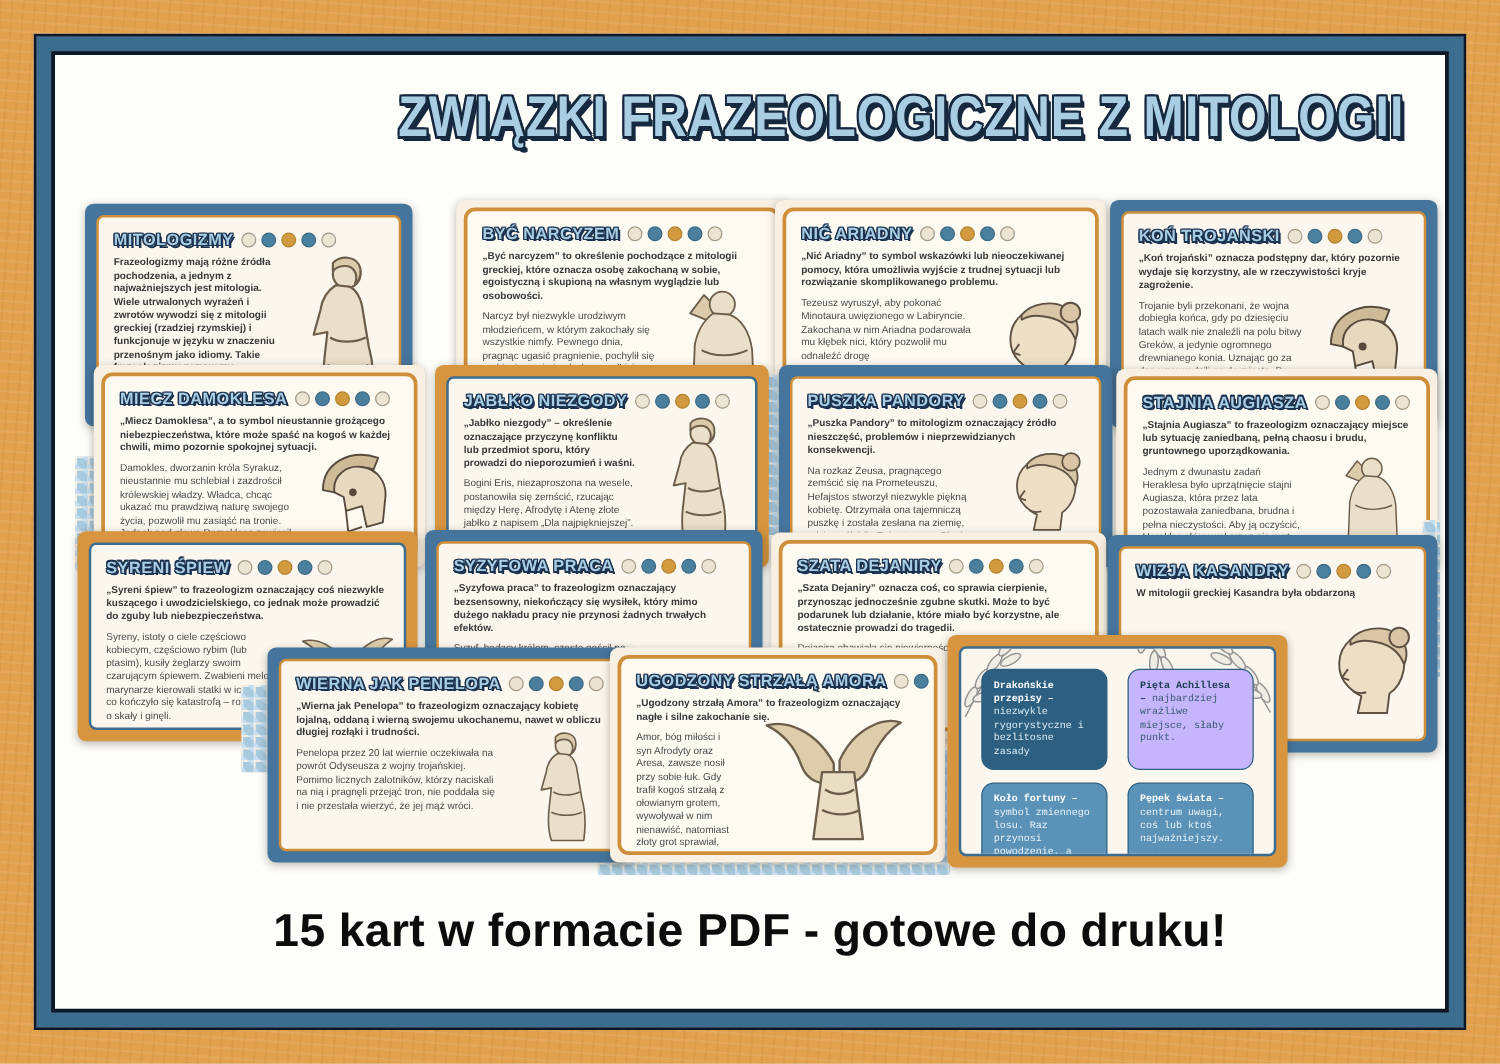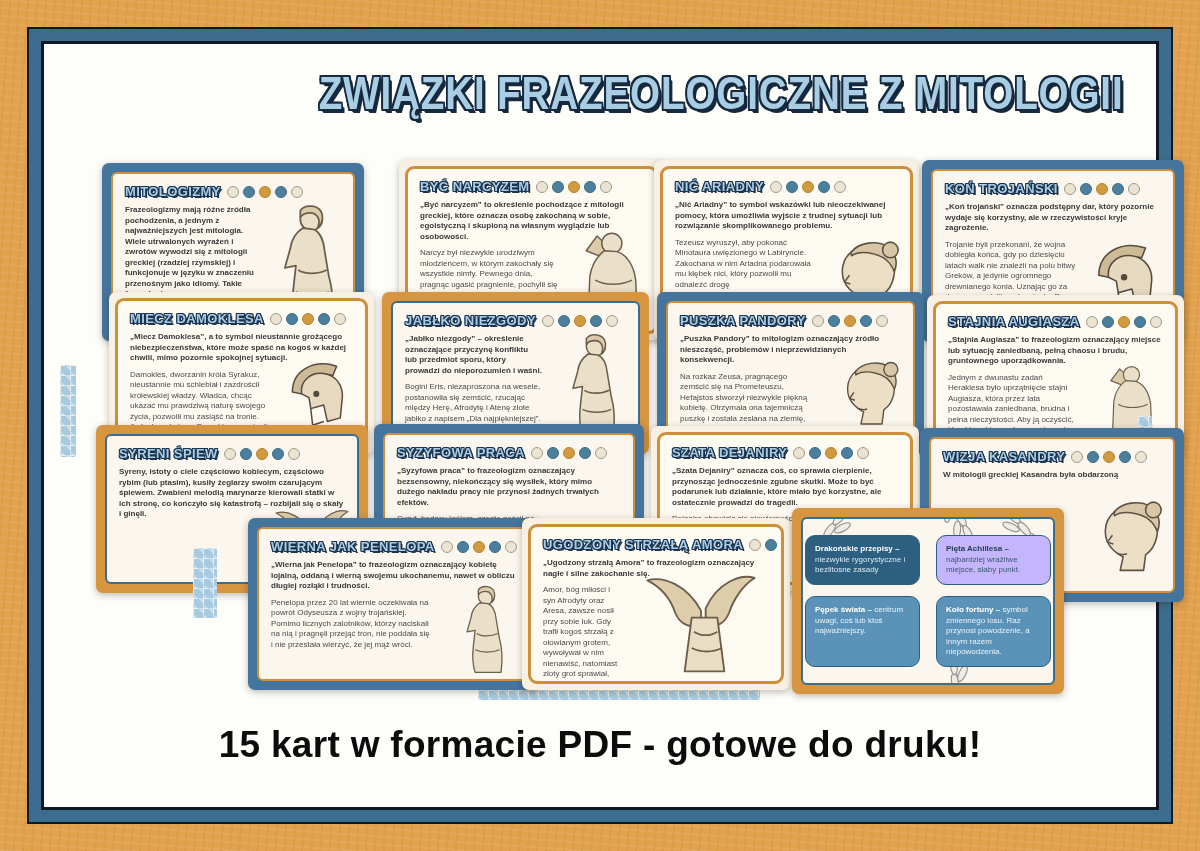--- a/index.html
+++ b/index.html
@@ -35,21 +35,21 @@
   .mosaic{
     position:absolute;border-radius:2px;
     background-color:#a8cade;
     background-image:
       linear-gradient(45deg,#c6def0 25%,transparent 25%,transparent 75%,#c6def0 75%),
       linear-gradient(#f3efe4 1.5px,transparent 1.5px),
       linear-gradient(90deg,#f3efe4 1.5px,transparent 1.5px);
     background-size:10px 10px;
   }
 
-  .card{position:absolute;border-radius:7px;box-shadow:0 2px 7px rgba(40,25,5,.3);box-sizing:border-box;margin-left:34px;}
+  .card{position:absolute;border-radius:7px;box-shadow:0 2px 7px rgba(40,25,5,.3);box-sizing:border-box;}
   .card-inner{position:relative;overflow:hidden;height:100%;box-sizing:border-box;border-radius:6px;padding:10px 12px;}
   .style-blue{background:#45759c;padding:9px;}
   .style-blue .card-inner{border:2px solid #cf8f3a;background:#fbf7ee;}
   .style-orange{background:#d6953e;padding:9px;}
   .style-orange .card-inner{border:2px solid #3d6d8e;background:#fbf7ee;}
   .style-plain{background:#f7f0e3;padding:6px;}
   .style-plain .card-inner{border:3px solid #cf8f3a;border-radius:9px;background:#fdfaf2;}
 
   .card-head{display:flex;align-items:center;gap:6px;margin:0 0 6px;}
   .card-title{
@@ -68,21 +68,21 @@
   .card-body p:first-child{font-weight:700;color:#393939;}
   .card-body p:not(:first-child){padding-right:84px;}
   .illust-full .card-body p{padding-right:84px;}
   .illust-wide .card-body p:not(:first-child){padding-right:150px;}
 
   .card-illust{position:absolute;right:6px;top:56px;bottom:5px;width:78px;pointer-events:none;}
   .illust-full .card-illust{top:30px;}
   .illust-wide .card-illust{width:148px;top:44px;}
   .card-illust svg{width:100%;height:100%;}
 
-  .grid-card .card-inner{padding:16px 2px;}
+  .grid-card .card-inner{padding:16px 16px;font-family:Liberation Mono, monospace;}
   .boxes{position:relative;z-index:2;display:grid;grid-template-columns:1fr 1fr;gap:10px 16px;height:100%;align-content:space-between;}
   .box{border-radius:10px;padding:8px 9px;font-size:8px;line-height:1.32;border:1.5px solid #2d5f80;box-sizing:border-box;}
   .box-term{font-weight:800;}
   .box-term::after{content:" – ";}
   .tone-dark{background:#2d6080;color:#d9e8f2;}
   .tone-dark .box-term{color:#ffffff;}
   .tone-medium{background:#5b93b8;color:#e9f2f8;}
   .tone-medium .box-term{color:#ffffff;}
   .tone-light{background:#c4b5fd;color:#3c5a70;}
   .tone-light .box-term{color:#203f55;}
@@ -326,20 +326,21 @@
           <h3 class="card-title">SYRENI ŚPIEW</h3>
           <div class="dots">
             <span class="dot dot-cream"></span>
             <span class="dot dot-blue"></span>
             <span class="dot dot-orange"></span>
             <span class="dot dot-blue"></span>
             <span class="dot dot-cream"></span>
           </div>
         </div>
         <div class="card-body">
+          <p>„Syreni śpiew” to frazeologizm oznaczający coś niezwykle kuszącego i uwodzicielskiego, co jednak może prowadzić do zguby lub niebezpieczeństwa.</p>
           <p>Syreny, istoty o ciele częściowo kobiecym, częściowo rybim (lub ptasim), kusiły żeglarzy swoim czarującym śpiewem. Zwabieni melodią marynarze kierowali statki w ich stronę, co kończyło się katastrofą – rozbijali się o skały i ginęli.</p>
         </div>
         <div class="card-illust"><svg viewBox="0 0 100 90" preserveAspectRatio="xMidYMax meet">
             <g stroke="#6d5e4b" stroke-width="1.6" fill="#e9ddc4" stroke-linejoin="round">
               <path d="M50 34 C 38 12 18 4 4 8 C 16 14 24 24 28 36 C 32 46 42 50 50 46 Z" fill="#ddcdab"></path>
               <path d="M54 32 C 64 10 84 2 96 6 C 86 12 78 24 74 36 C 70 46 60 50 54 46 Z" fill="#ddcdab"></path>
               <path d="M42 40 L 64 40 L 70 86 L 36 86 Z"></path>
               <path d="M44 52 C 50 56 58 56 64 52 M42 66 C 50 70 60 70 68 66" fill="none"></path>
             </g>
           </svg></div>
@@ -512,20 +513,20 @@
               <ellipse cx="50" cy="20" rx="9" ry="3.5" transform="rotate(-15 50 20)"></ellipse>
               <ellipse cx="66" cy="16" rx="9" ry="3.5" transform="rotate(-10 66 16)"></ellipse>
               <ellipse cx="26" cy="36" rx="9" ry="3.5" transform="rotate(20 26 36)"></ellipse>
               <ellipse cx="44" cy="30" rx="9" ry="3.5" transform="rotate(15 44 30)"></ellipse>
               <ellipse cx="62" cy="26" rx="9" ry="3.5" transform="rotate(10 62 26)"></ellipse>
             </g>
           </svg></div>
         <div class="boxes">
           <div class="box tone-dark"><span class="box-term">Drakońskie przepisy</span><span class="box-def">niezwykle rygorystyczne i bezlitosne zasady</span></div>
           <div class="box tone-light"><span class="box-term">Pięta Achillesa</span><span class="box-def">najbardziej wrażliwe miejsce, słaby punkt.</span></div>
+          <div class="box tone-medium"><span class="box-term">Koło fortuny</span><span class="box-def">symbol zmiennego losu. Raz przynosi powodzenie, a innym razem niepowodzenia.</span></div>
           <div class="box tone-medium"><span class="box-term">Pępek świata</span><span class="box-def">centrum uwagi, coś lub ktoś najważniejszy.</span></div>
-          <div class="box tone-medium"><span class="box-term">Koło fortuny</span><span class="box-def">symbol zmiennego losu. Raz przynosi powodzenie, a innym razem niepowodzenia.</span></div>
         </div>
       </div>
     </div>
   </div>
 
 <div class="footer-text">15 kart w formacie PDF - gotowe do druku!</div>
 
 </body></html>

